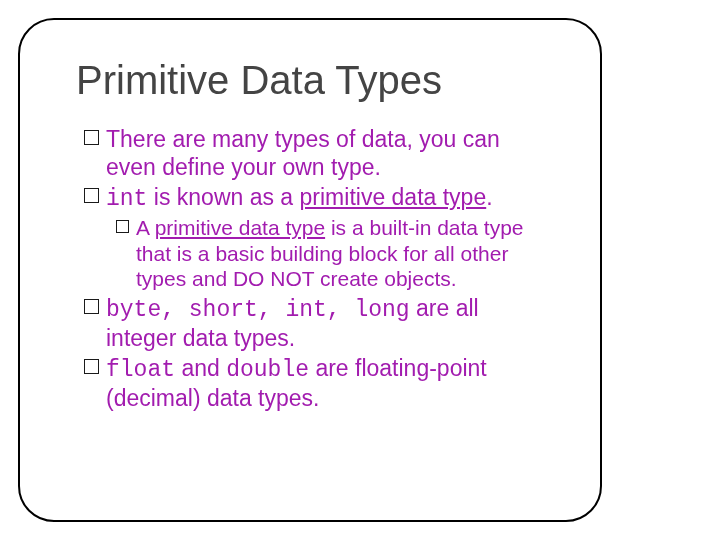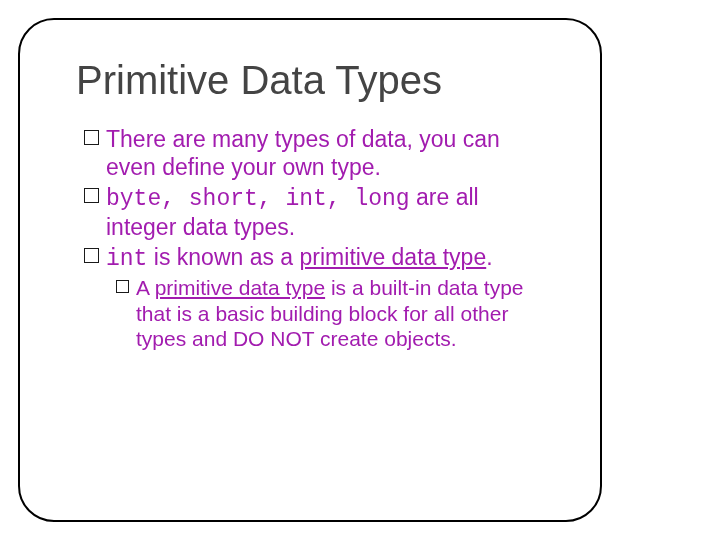--- a/index.html
+++ b/index.html
@@ -65,28 +65,31 @@
   <h1 class="title">Primitive Data Types</h1>
 
   <div class="body">
     <ul class="lvl1">
 
       <li>
         <span>There are many types of data, you can even define your own type.</span>
       </li>
 
       <li>
-        <span class="mono">byte, short, int, long</span><span> are all integer data types.</span>
-      </li>
-
-      <li>
         <span class="mono">int</span><span> is known as a </span><span class="ul">primitive data type</span><span>.</span>
         <ul class="lvl2">
           <li>
             <span>A </span><span class="ul">primitive data type</span><span> is a built-in data type that is a basic building block for all other types and DO NOT create objects.</span>
           </li>
         </ul>
       </li>
 
+      <li>
+        <span class="mono">byte, short, int, long</span><span> are all integer data types.</span>
+      </li>
+
+      <li>
+        <span class="mono">float</span><span> and </span><span class="mono">double</span><span> are floating-point (decimal) data types.</span>
+      </li>
 
     </ul>
   </div>
 </div>
 
 </body></html>

